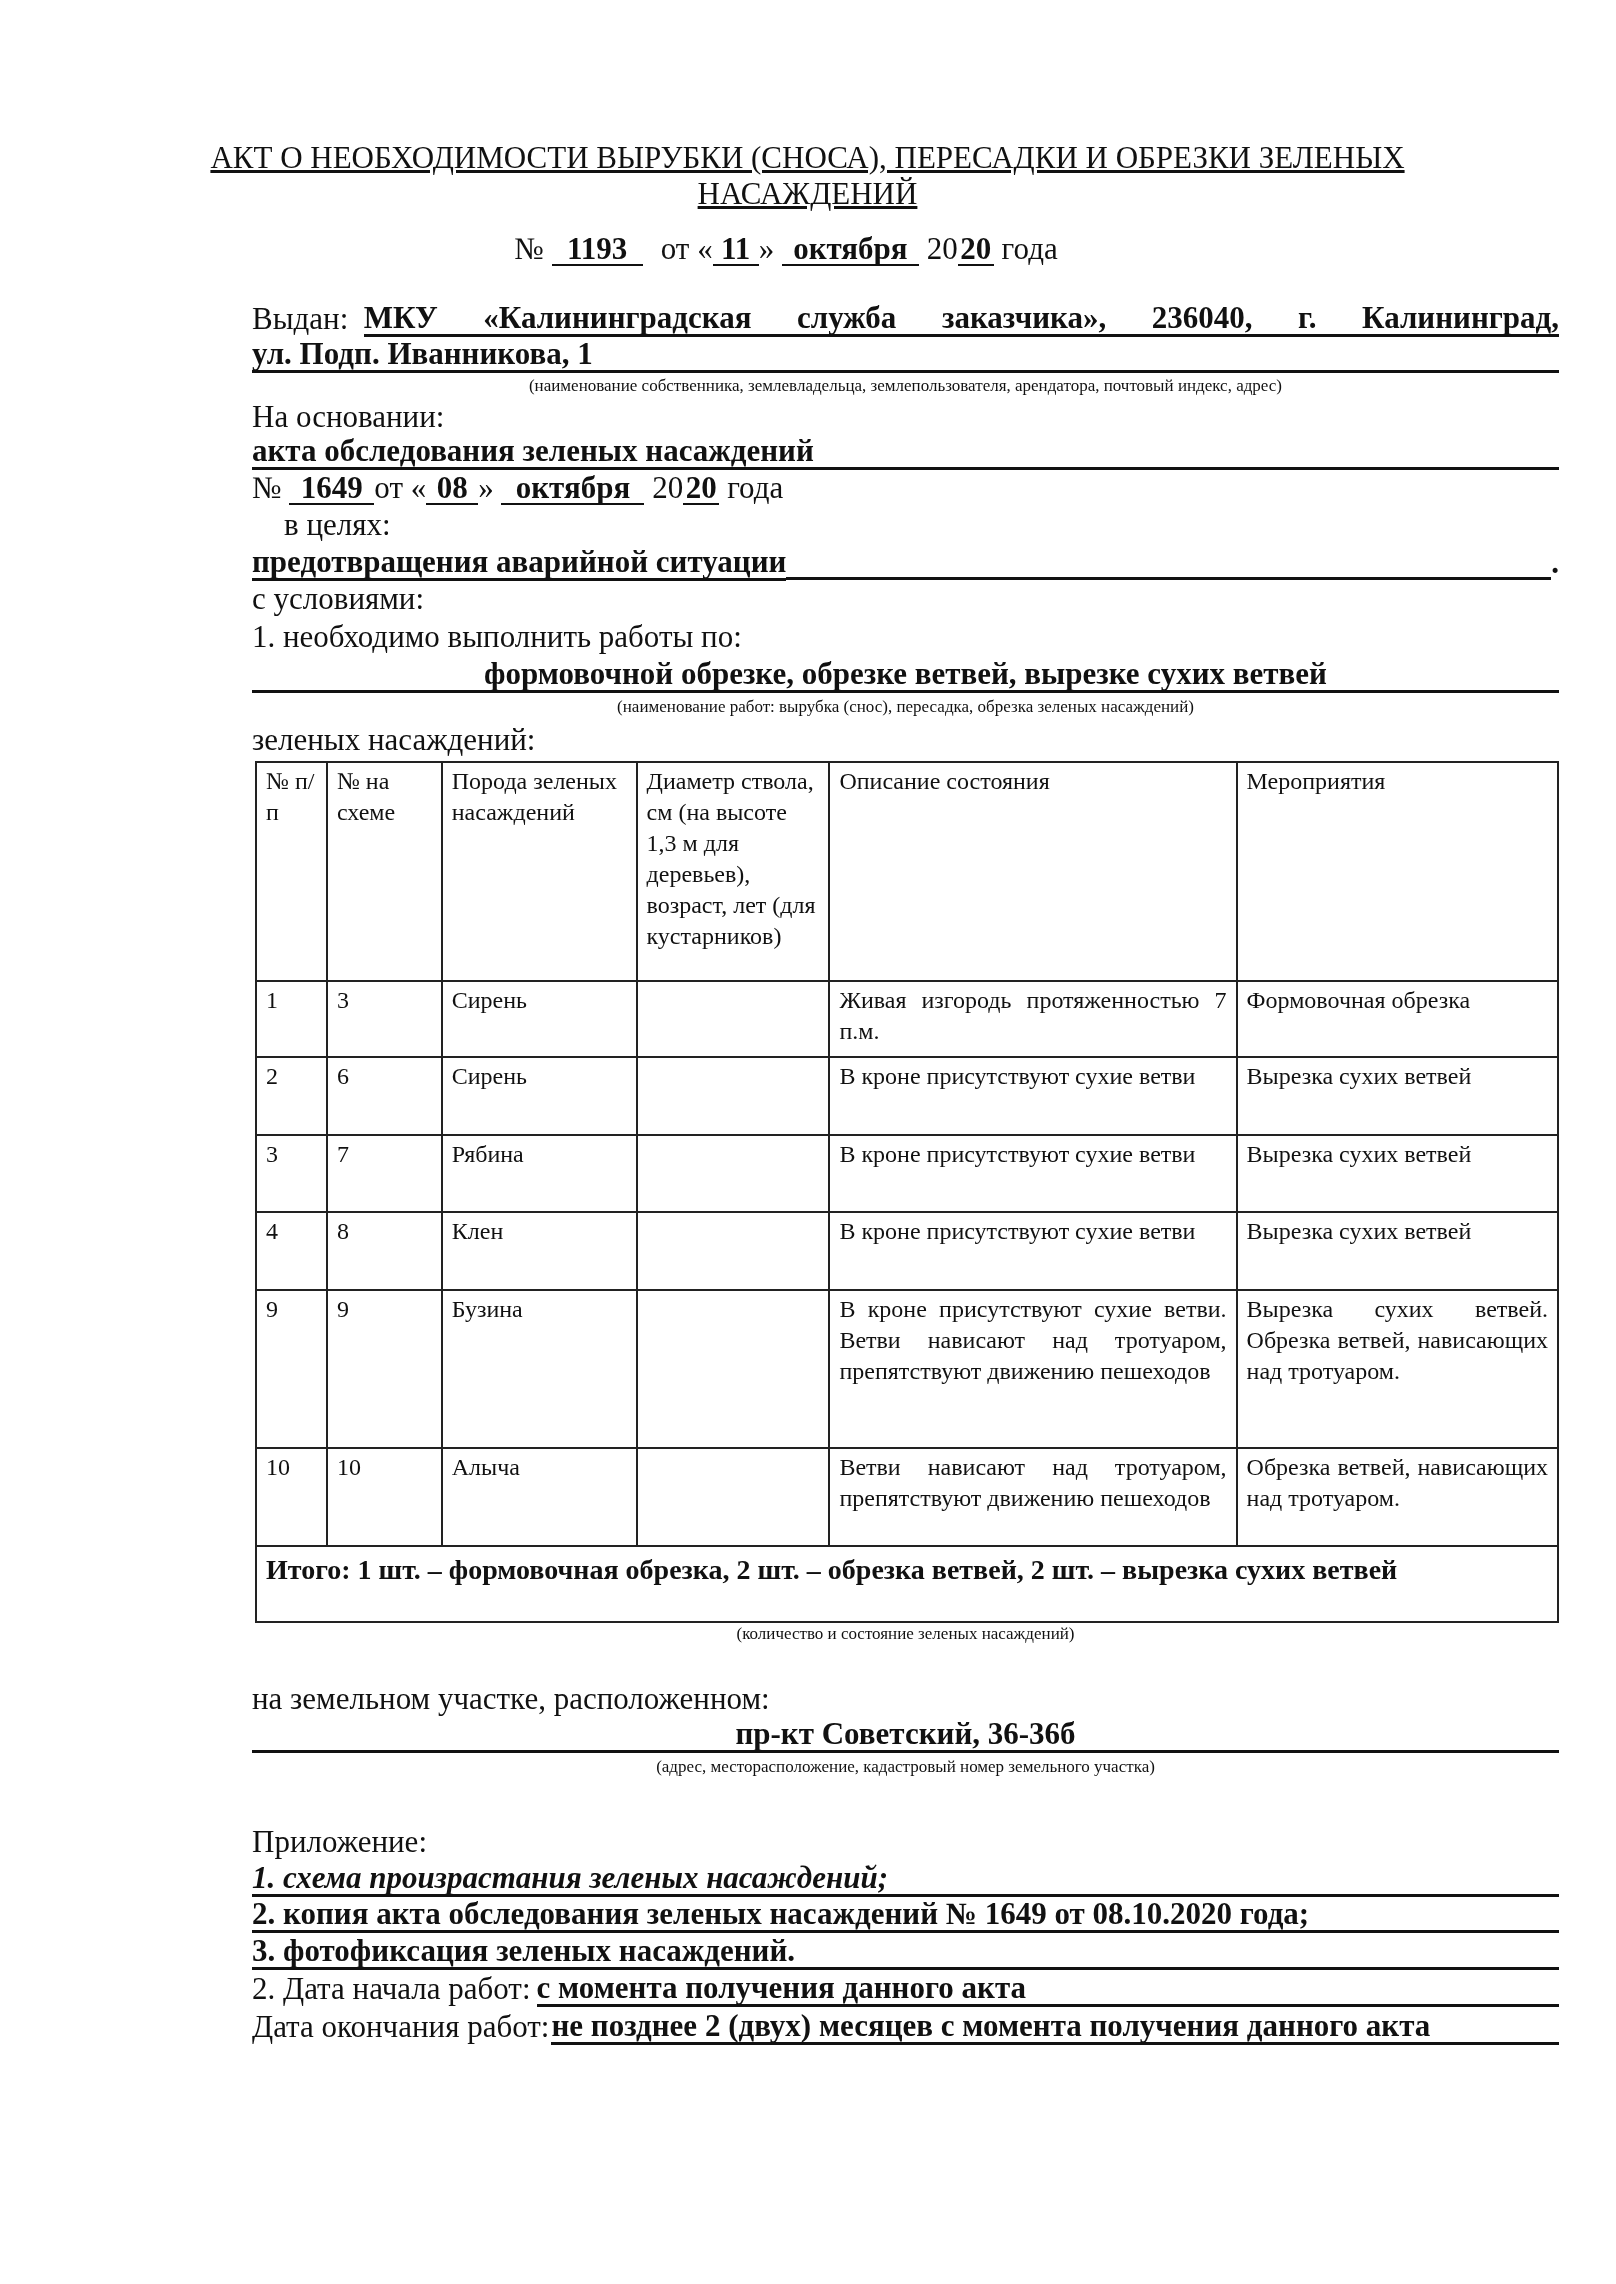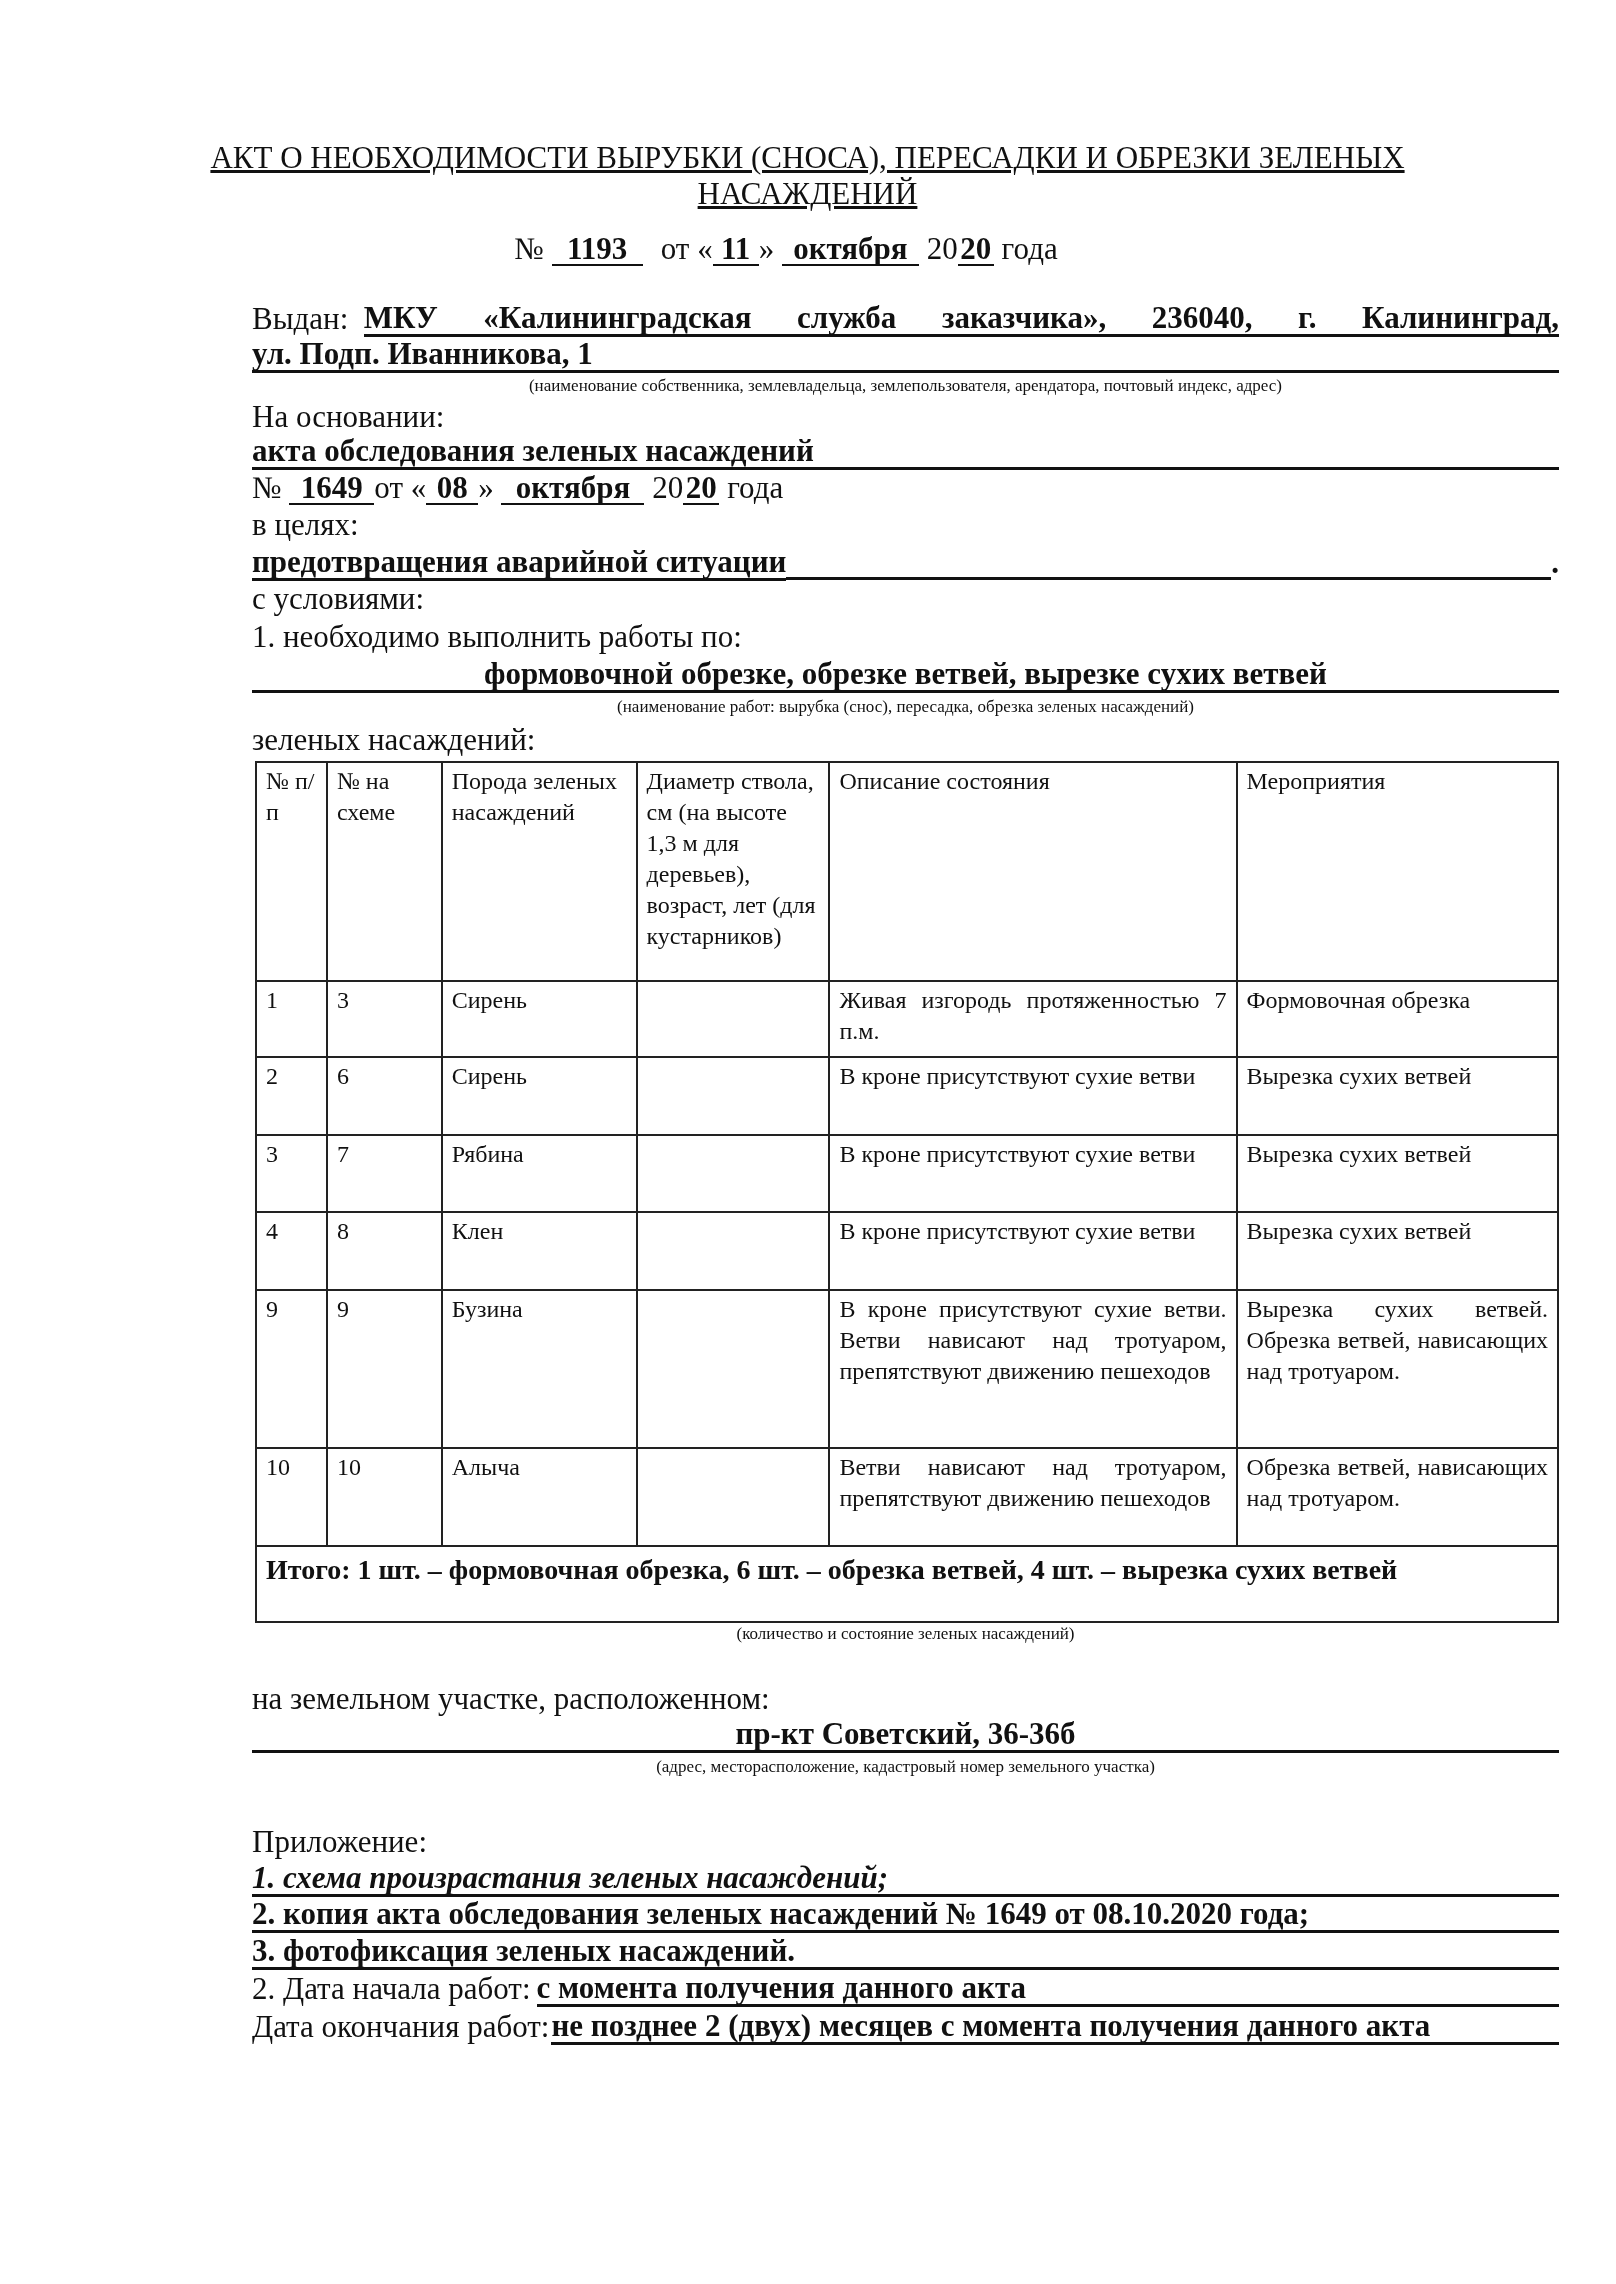--- a/index.html
+++ b/index.html
@@ -46,21 +46,21 @@
 <div class="abs line" style="top:399px;">На основании:</div>
 <div class="abs line b uline" style="top:434px; line-height:33px;">акта обследования зеленых насаждений</div>
 <div class="abs line" style="top:470px;">
   <span>№</span>
   <span class="ufield" style="min-width:72px;">1649</span><span>от «</span><span class="ufield" style="min-width:39px;">08</span><span>»</span>
   <span class="ufield" style="min-width:130px;">октября</span>
   <span>20</span><span class="ufield" style="padding:0 2.6px;">20</span>
   <span>года</span>
 </div>
 
-<div class="abs line" style="top:507px;">в целях:</div>
+<div class="abs line" style="top:507px;margin-left:32px;">в целях:</div>
 <div class="abs line fill" style="top:545px;">
   <span class="b uline" style="line-height:33px;">предотвращения аварийной ситуации</span>
   <span class="rule"></span>
   <span class="b">.</span>
 </div>
 
 <div class="abs line" style="top:581px;">с условиями:</div>
 <div class="abs line" style="top:619px;">1. необходимо выполнить работы по:</div>
 <div class="abs line b uline" style="top:657px; text-align:center; line-height:33px;">формовочной обрезке, обрезке ветвей, вырезке сухих ветвей</div>
 <div class="abs caption" style="top:696px;">(наименование работ: вырубка (снос), пересадка, обрезка зеленых насаждений)</div>
@@ -126,21 +126,21 @@
   </tr>
   <tr style="height:98px;">
     <td>10</td>
     <td>10</td>
     <td>Алыча</td>
     <td></td>
     <td class="just">Ветви нависают над тротуаром, препятствуют движению пешеходов</td>
     <td class="just">Обрезка ветвей, нависающих над тротуаром.</td>
   </tr>
   <tr style="height:76px;">
-    <td colspan="6" class="total">Итого: 1 шт. – формовочная обрезка, 6 шт. – обрезка ветвей, 4 шт. – вырезка сухих ветвей</td>
+    <td colspan="6" class="total">Итого: 1 шт. – формовочная обрезка, 2 шт. – обрезка ветвей, 2 шт. – вырезка сухих ветвей</td>
   </tr>
 </tbody>
   </table>
 <div class="abs caption" style="top:1623px;">(количество и состояние зеленых насаждений)</div>
 
 <div class="abs line" style="top:1681px;">на земельном участке, расположенном:</div>
 <div class="abs line b uline" style="top:1717px; text-align:center; line-height:33px;">пр-кт Советский, 36-36б</div>
 <div class="abs caption" style="top:1756px;">(адрес, месторасположение, кадастровый номер земельного участка)</div>
 
 <div class="abs line" style="top:1824px;">Приложение:</div>

